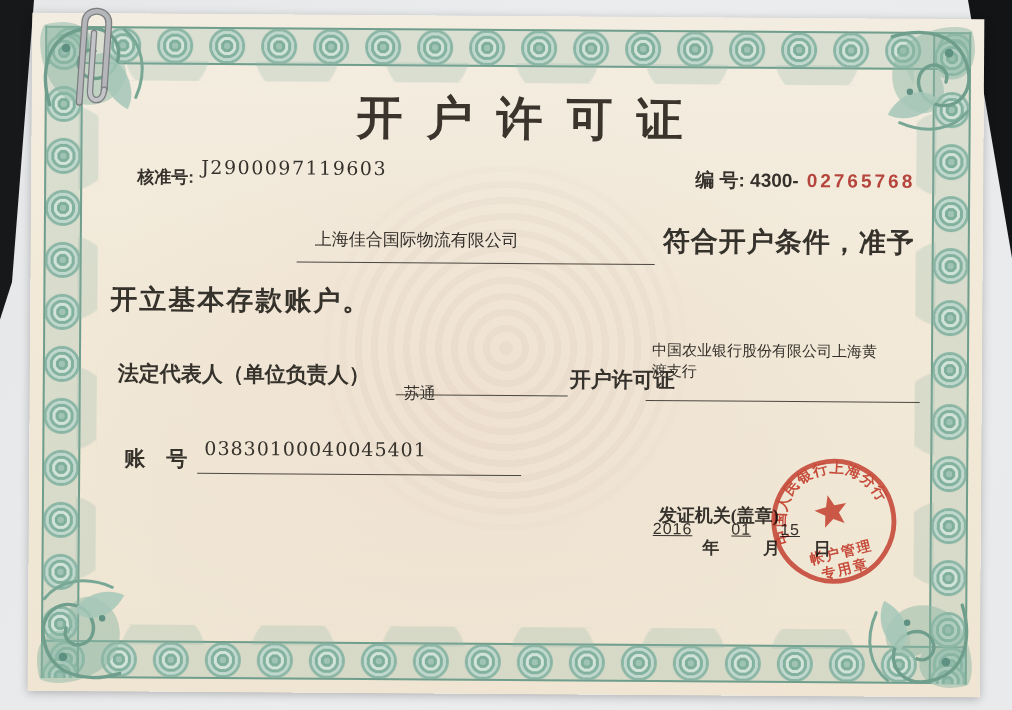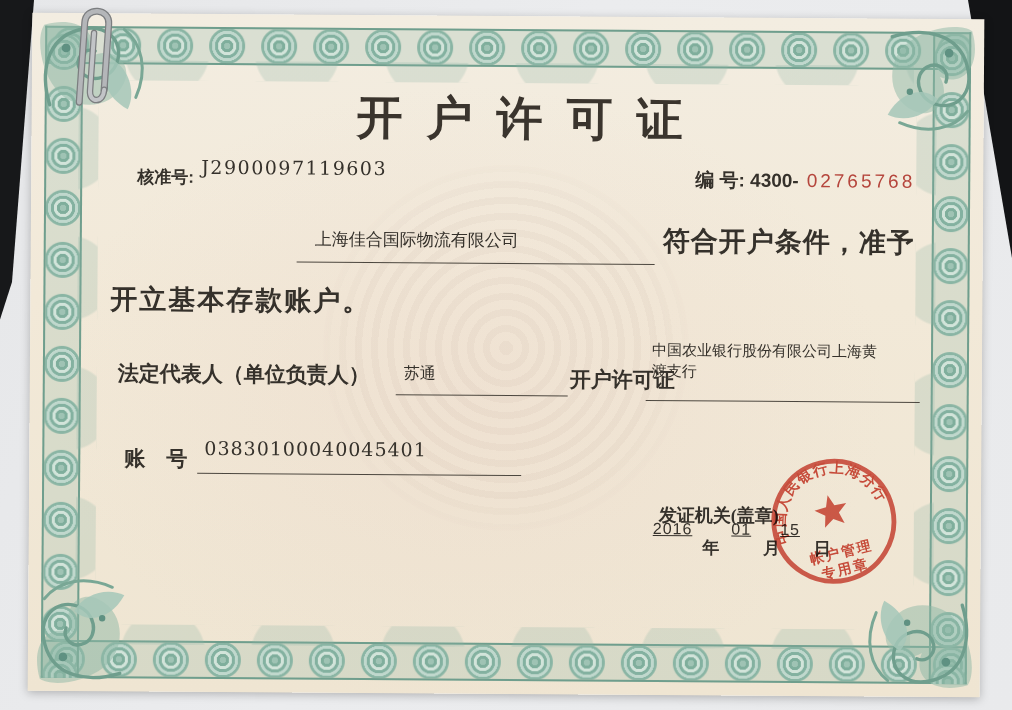--- a/index.html
+++ b/index.html
@@ -79,21 +79,21 @@
   .corner-bl{left:4px;bottom:4px;transform:rotate(270deg);}
   
   .t{position:absolute;white-space:nowrap;color:#35312b;}
   .b{font-weight:700;}
   .rule{position:absolute;border-top:1.6px solid #4c473f;height:0;}
   .cert-title{
     left:200px;top:72px;width:600px;text-align:center;
     font-family:"DejaVu Serif","Liberation Serif",serif;
     font-size:46px;font-weight:700;letter-spacing:24px;color:#3a342d;
   }
-  .serial-number{color:#b5453c;letter-spacing:3px;padding-left:8px;font-weight:400;}
+  .serial-number{color:#b5453c;letter-spacing:3px;padding-left:8px;font-weight:700;}
   .bank-value{white-space:normal;width:290px;line-height:21px;font-size:15px;}
   .date-row{display:flex;align-items:flex-start;}
   .date-num{font-size:16px;letter-spacing:1px;text-decoration:underline;}
   .date-unit{font-size:17px;font-weight:700;padding-top:16px;}
   .seal{position:absolute;left:730px;top:428px;width:150px;height:150px;
     transform:rotate(-14deg);opacity:.92;mix-blend-mode:multiply;}
   .paperclip{position:absolute;left:68px;top:0px;width:78px;height:126px;transform:rotate(4deg);}
 </style>
 </head>
 <body>
@@ -145,21 +145,21 @@
   <div class="t" style="left:664px;top:150px;font-size:19px;font-weight:600;">
     <span>编 号: 4300-</span><span class="serial-number">02765768</span>
   </div>
 
   <div class="t" style="left:284px;top:213px;font-size:17px;">上海佳合国际物流有限公司</div>
   <div class="rule" style="left:266px;top:247px;width:358px;"></div>
   <div class="t b" style="left:632px;top:206px;font-size:27px;letter-spacing:1px;">符合开户条件，准予</div>
   <div class="t b" style="left:80px;top:268px;font-size:27px;letter-spacing:2px;">开立基本存款账户。</div>
 
   <div class="t b" style="left:88px;top:346px;font-size:21px;">法定代表人（单位负责人）</div>
-  <div class="t" style="left:374px;top:348px;font-size:16px;">苏通</div>
+  <div class="t" style="left:374px;top:368px;font-size:16px;">苏通</div>
   <div class="rule" style="left:366px;top:379px;width:172px;"></div>
 
   <div class="t b" style="left:540px;top:349px;font-size:21px;">开户许可证</div>
   <div class="t bank-value" style="left:622px;top:322px;">
     <span>中国农业银行股份有限公司上海黄</span><br>
     <span>渡支行</span>
   </div>
   <div class="rule" style="left:616px;top:383px;width:274px;"></div>
 
   <div class="t b" style="left:95px;top:431px;font-size:21px;">账　号</div>

